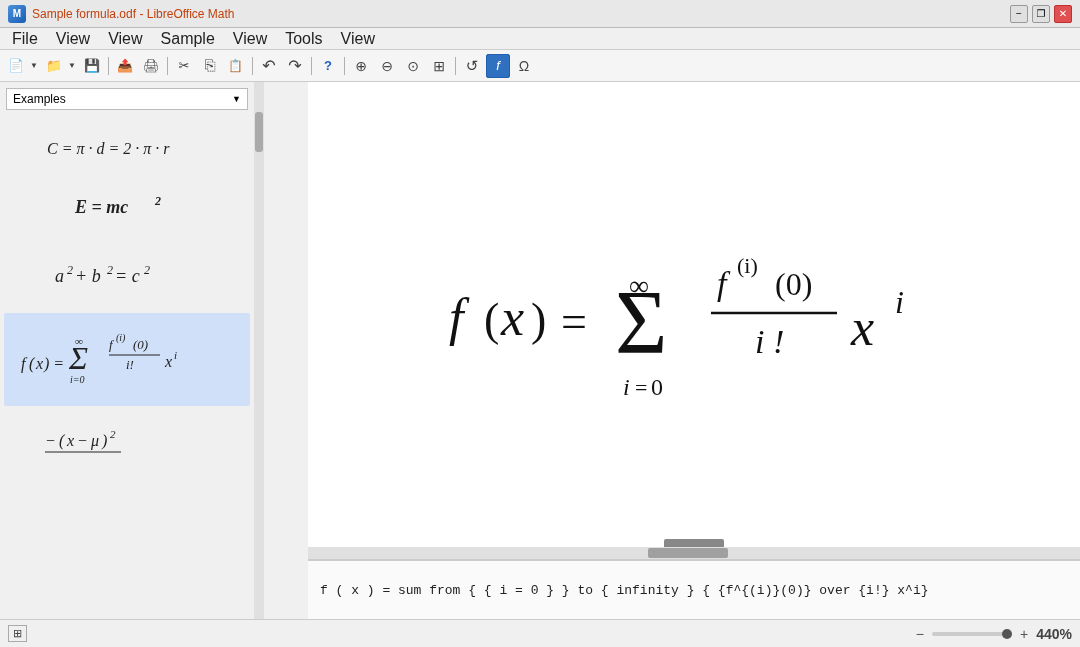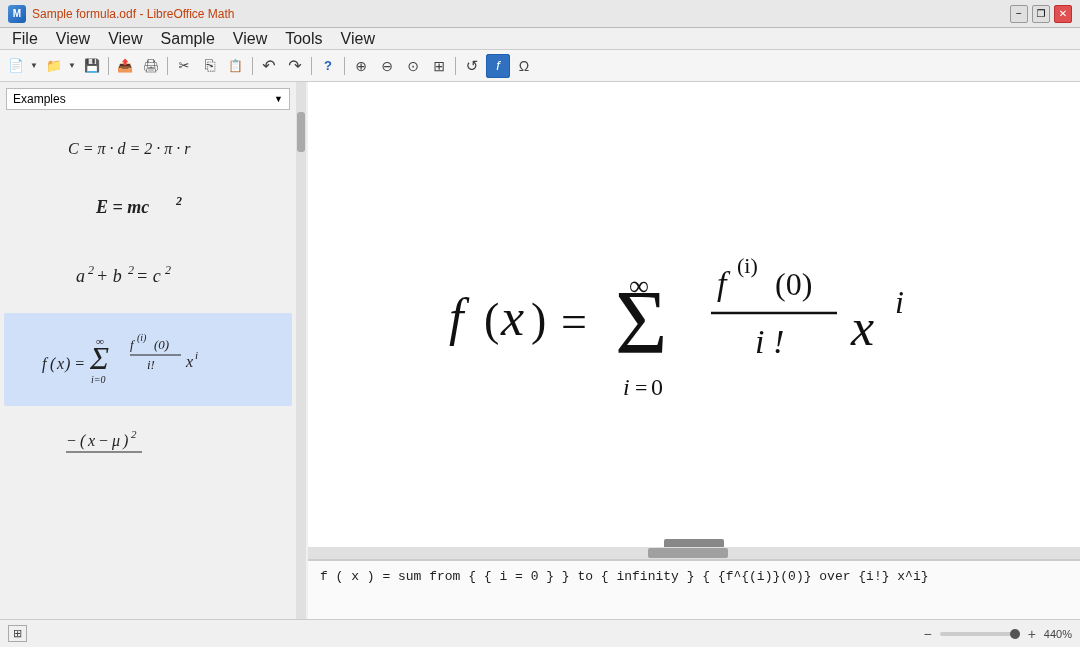--- a/index.html
+++ b/index.html
@@ -123,21 +123,21 @@
     
     #editor-area {
       height: 60px;
       background: #fafafa;
       border-top: 2px solid #ccc;
       padding: 8px 12px;
       font-family: 'Courier New', monospace;
       font-size: 13px;
       color: #222;
       display: flex;
-      align-items: flex-start;
+      align-items: center;
       overflow: hidden;
     }
 
     
     #status-bar {
       background: #f0f0f0;
       border-top: 1px solid #ccc;
       height: 28px;
       display: flex;
       align-items: center;
@@ -159,42 +159,42 @@
     #zoom-thumb {
       position: absolute;
       width: 10px;
       height: 10px;
       background: #555;
       border-radius: 50%;
       top: -3px;
       left: 70px;
       cursor: pointer;
     }
-    #zoom-level { font-size: 11px; font-weight: normal; }
+    #zoom-level { font-size: 14px; font-weight: bold; }
 
     
     #drag-handle {
       position: absolute;
       bottom: 0;
       left: 50%;
       transform: translateX(-50%);
       width: 60px;
       height: 8px;
       background: #888;
       border-radius: 2px 2px 0 0;
     }
 
     .sidebar-wrapper {
       display: flex;
       position: relative;
       width: 308px;
     }
 
     .sidebar-inner {
-      width: 296px;
+      width: 254px;
       overflow: hidden;
     }
     .sidebar-vscroll {
       width: 10px;
       background: #e0e0e0;
       position: relative;
     }
     .sidebar-vscroll-thumb {
       position: absolute;
       width: 8px;

